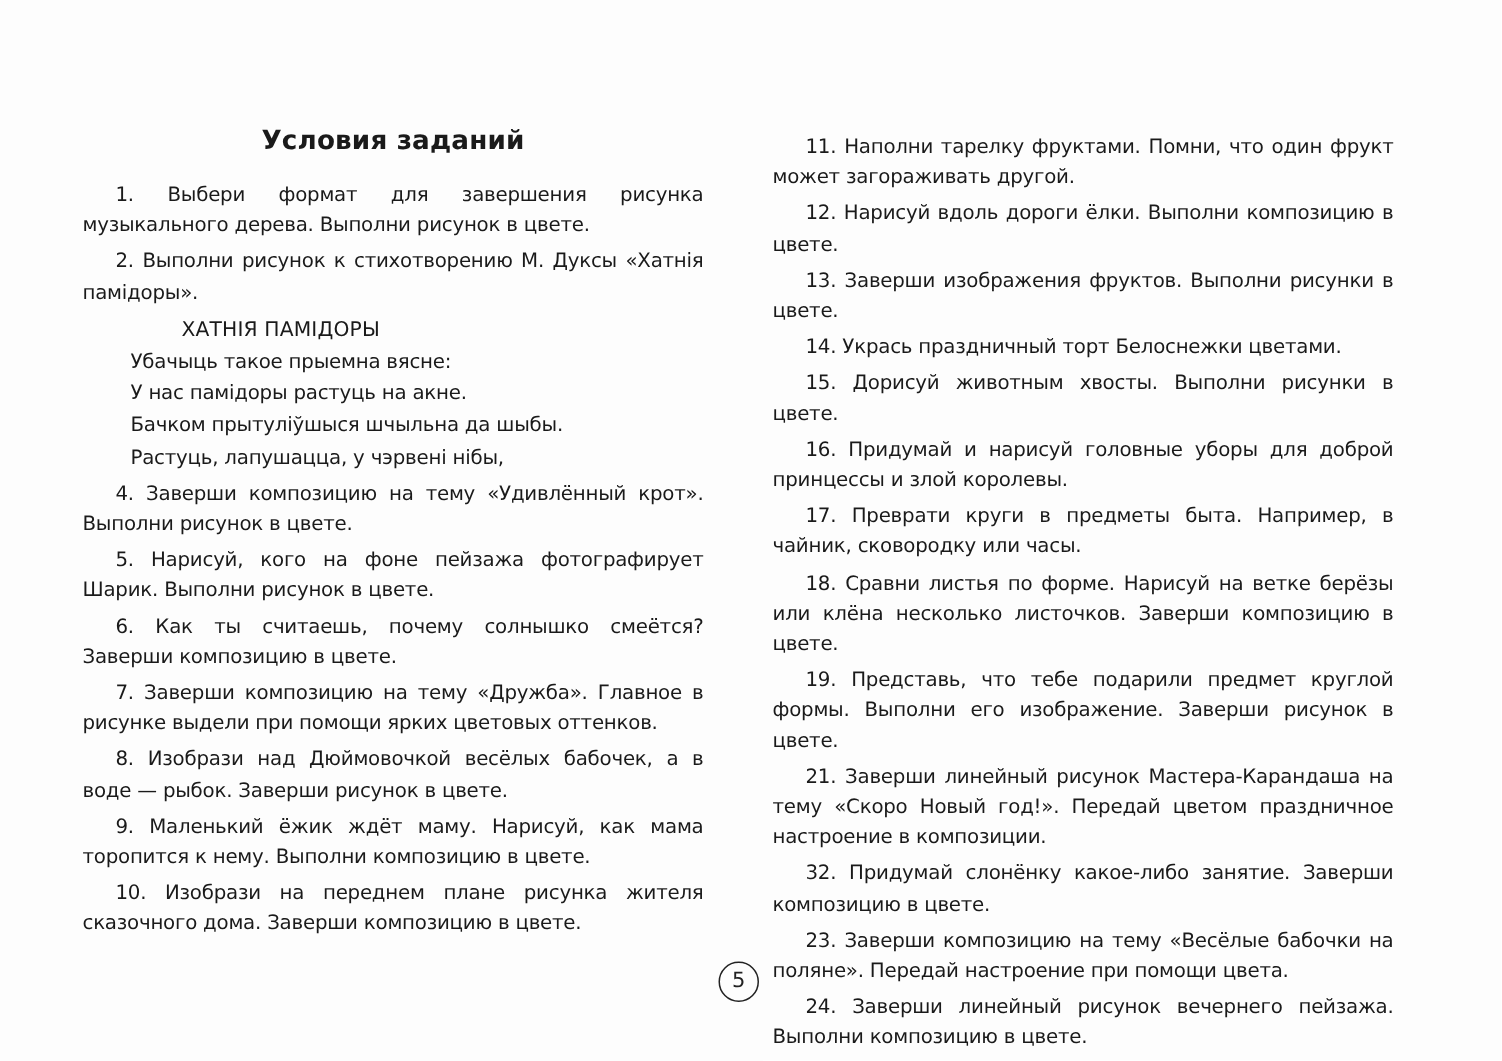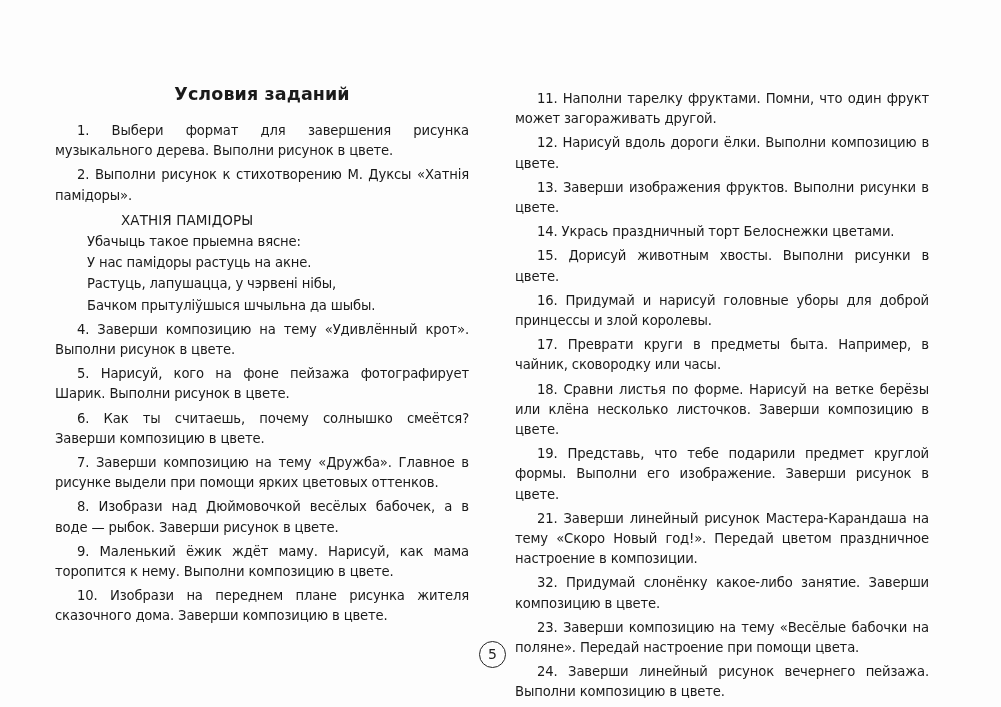--- a/index.html
+++ b/index.html
@@ -79,22 +79,22 @@
   <h1 class="title" style="margin:0;text-align:center;">Условия заданий</h1>
 
   <div class="col col-left">
     <p class="task">1. Выбери формат для завершения рисунка музыкального дерева. Выполни рисунок в цвете.</p>
     <p class="task">2. Выполни рисунок к стихотворению М. Дуксы «Хатнія памідоры».</p>
 
     <div class="poem">
       <div class="poem-title poem-line">ХАТНІЯ ПАМІДОРЫ</div>
       <div class="poem-line">Убачыць такое прыемна вясне:</div>
       <div class="poem-line">У нас памідоры растуць на акне.</div>
+      <div class="poem-line">Бачком прытуліўшыся шчыльна да шыбы.</div>
       <div class="poem-line">Растуць, лапушацца, у чэрвені нібы,</div>
-      <div class="poem-line">Бачком прытуліўшыся шчыльна да шыбы.</div>
     </div>
 
     <p class="task">4. Заверши композицию на тему «Удивлённый крот». Выполни рисунок в цвете.</p>
     <p class="task">5. Нарисуй, кого на фоне пейзажа фотографирует Шарик. Выполни рисунок в цвете.</p>
     <p class="task">6. Как ты считаешь, почему солнышко смеётся? Заверши композицию в цвете.</p>
     <p class="task">7. Заверши композицию на тему «Дружба». Главное в рисунке выдели при помощи ярких цветовых оттенков.</p>
     <p class="task">8. Изобрази над Дюймовочкой весёлых бабочек, а в воде — рыбок. Заверши рисунок в цвете.</p>
     <p class="task">9. Маленький ёжик ждёт маму. Нарисуй, как мама торопится к нему. Выполни композицию в цвете.</p>
     <p class="task">10. Изобрази на переднем плане рисунка жителя сказочного дома. Заверши композицию в цвете.</p>
   </div>

